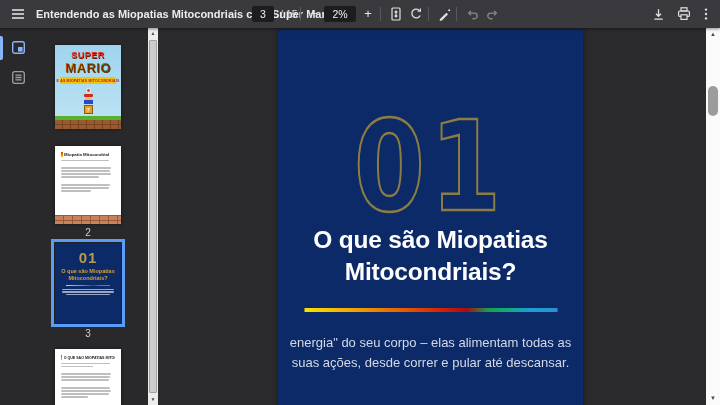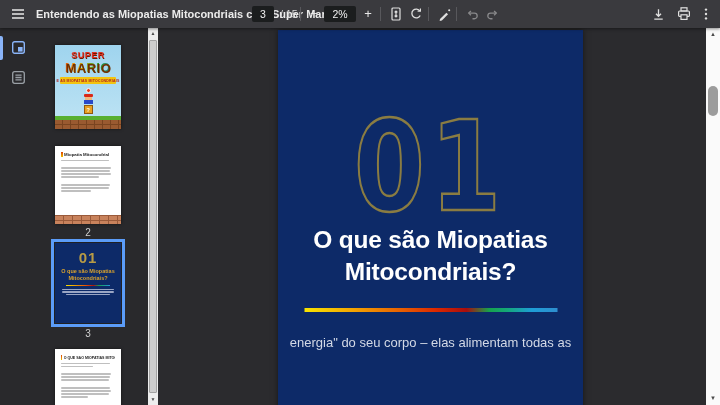--- a/index.html
+++ b/index.html
@@ -277,20 +277,21 @@
 
 <div class="main-area">
   <div class="pdf-page">
     <svg class="chapter-svg" viewBox="0 0 305 118">
       <text transform="translate(152,108) scale(0.82,1)" x="0" y="0" text-anchor="middle" font-family="DejaVu Sans, sans-serif" font-weight="bold" font-size="125" letter-spacing="6" fill="none" stroke="#8a7c42" stroke-width="2.4">01</text>
     </svg>
     <div class="page-title">O que são Miopatias Mitocondriais?</div>
     <div class="rainbow"></div>
     <div class="page-body">
       <div>energia" do seu corpo – elas alimentam todas as</div>
+      <div>suas ações, desde correr e pular até descansar.</div>
     </div>
   </div>
 </div>
 
 <div class="main-scroll">
   <div class="arrow" style="top:0">▲</div>
   <div class="main-thumb"></div>
   <div class="arrow" style="bottom:0">▼</div>
 </div>
 

